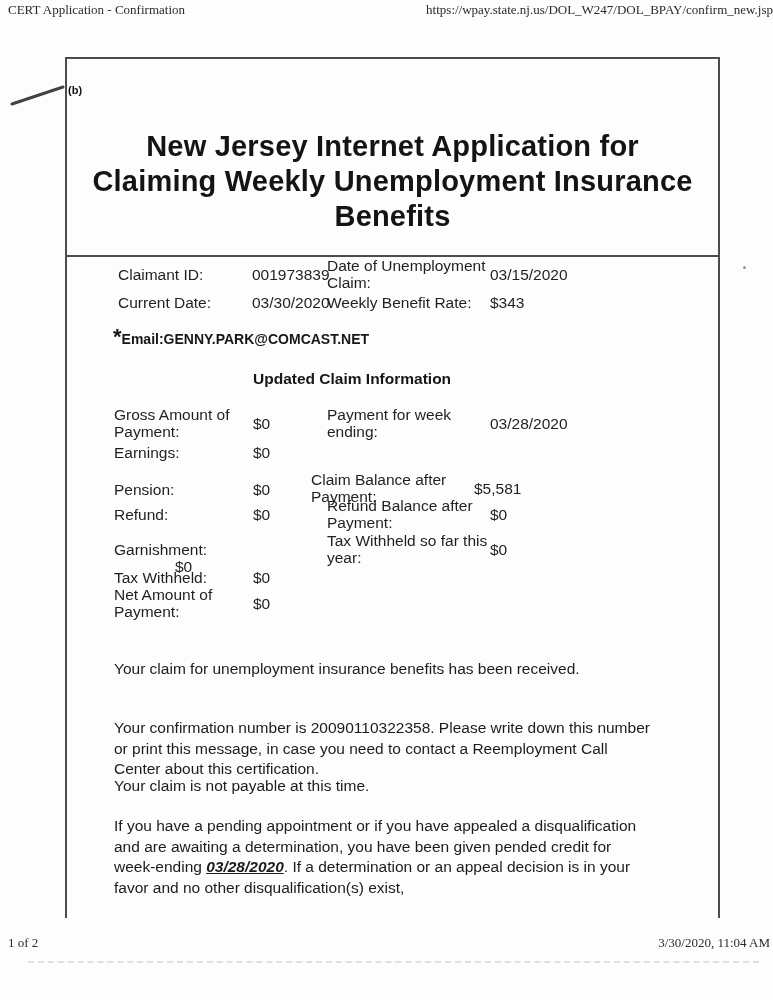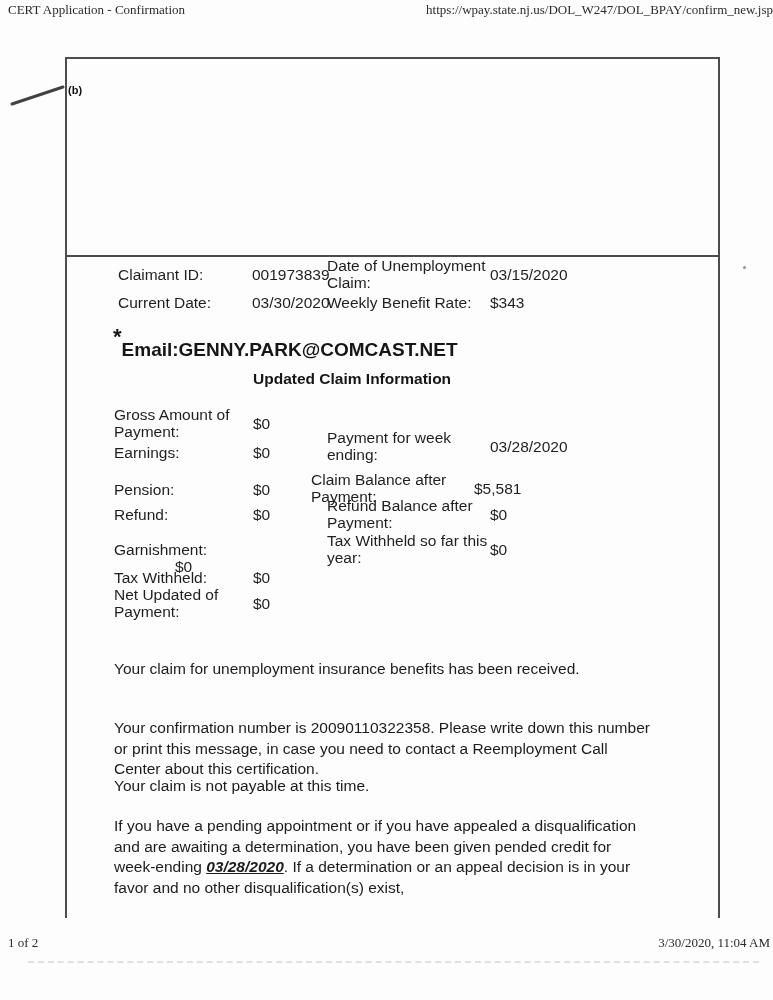--- a/index.html
+++ b/index.html
@@ -67,21 +67,21 @@
   .w139 { width:139px; }
   .w163 { width:163px; }
   .w75  { width:75px; }
 
   .email-line {
     position:absolute; left:113px; top:330px;
     display:flex; align-items:flex-start;
     font-weight:bold; color:#161616;
   }
   .email-star { font-size:22px; line-height:16px; margin-top:-1px; }
-  .email-text { font-size:19px; line-height:19px;margin-top:10px; }
+  .email-text { font-size:14px; line-height:19px; }
 
   .section-heading {
     position:absolute; left:253px; top:370px;
     font-size:15.5px; font-weight:bold; color:#161616;
   }
 
   .para {
     position:absolute; left:114px;
     width:540px;
     font-size:15.5px;
@@ -112,20 +112,25 @@
   <div class="print-text hdr-left">CERT Application - Confirmation</div>
   <div class="print-text hdr-right">https://wpay.state.nj.us/DOL_W247/DOL_BPAY/confirm_new.jsp</div>
 
   <svg class="pen-mark" width="58" height="26">
     <line x1="3" y1="22" x2="54" y2="5" stroke="#2f2f2f" stroke-width="3" stroke-linecap="round" opacity="0.9"></line>
   </svg>
 
   <div class="doc-box">
     <div class="title-section">
       <div class="b-label">(b)</div>
+      <div class="doc-title">
+        <div>New Jersey Internet Application for</div>
+        <div>Claiming Weekly Unemployment Insurance</div>
+        <div>Benefits</div>
+      </div>
     </div>
   </div>
 
   <div class="row" style="left:118px; top:256px; height:36px;">
     <div class="lbl w134">Claimant ID:</div>
     <div class="val w75">001973839</div>
     <div class="lbl w163" style="white-space:normal;">Date of Unemployment Claim:</div>
     <div class="val">03/15/2020</div>
   </div>
   <div class="row" style="left:118px; top:293px; height:18px;">
@@ -160,25 +165,25 @@
   </div>
   <div class="row" style="left:114px; top:541px; height:18px;flex-direction:column;">
     <div class="lbl w139">Garnishment:</div>
     <div class="val">$0</div>
   </div>
   <div class="row" style="left:114px; top:568px; height:18px;">
     <div class="lbl w139">Tax Withheld:</div>
     <div class="val">$0</div>
   </div>
   <div class="row" style="left:114px; top:586px; height:34px;">
-    <div class="lbl w139">Net Updated of Payment:</div>
-    <div class="val">$0</div>
-  </div>
-
-  <div class="row" style="left:327px; top:405px; height:36px;margin-top:23px;">
+    <div class="lbl w139">Net Amount of Payment:</div>
+    <div class="val">$0</div>
+  </div>
+
+  <div class="row" style="left:327px; top:405px; height:36px;">
     <div class="lbl w163">Payment for week ending:</div>
     <div class="val">03/28/2020</div>
   </div>
   <div class="row" style="left:311px; top:460px; height:36px;margin-top:10px;">
     <div class="lbl w163">Claim Balance after Payment:</div>
     <div class="val">$5,581</div>
   </div>
   <div class="row" style="left:327px; top:496px; height:36px;">
     <div class="lbl w163">Refund Balance after Payment:</div>
     <div class="val">$0</div>

